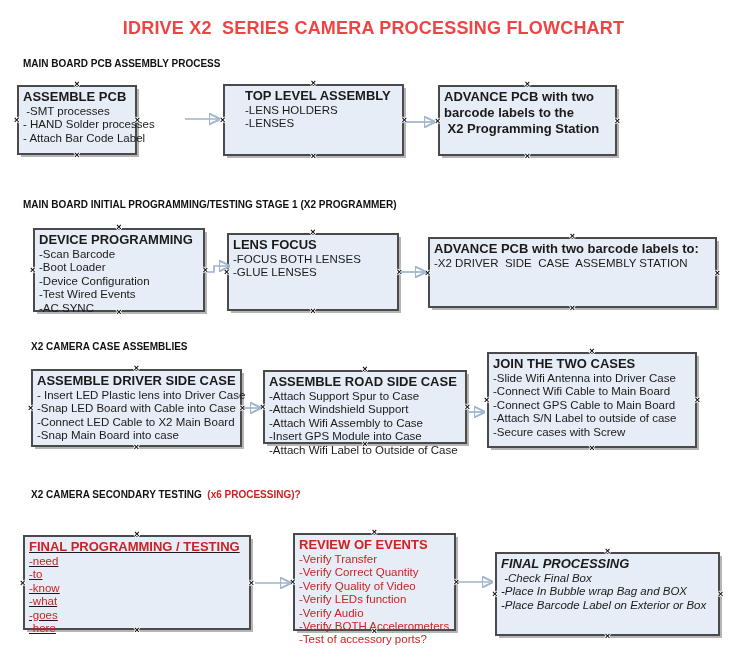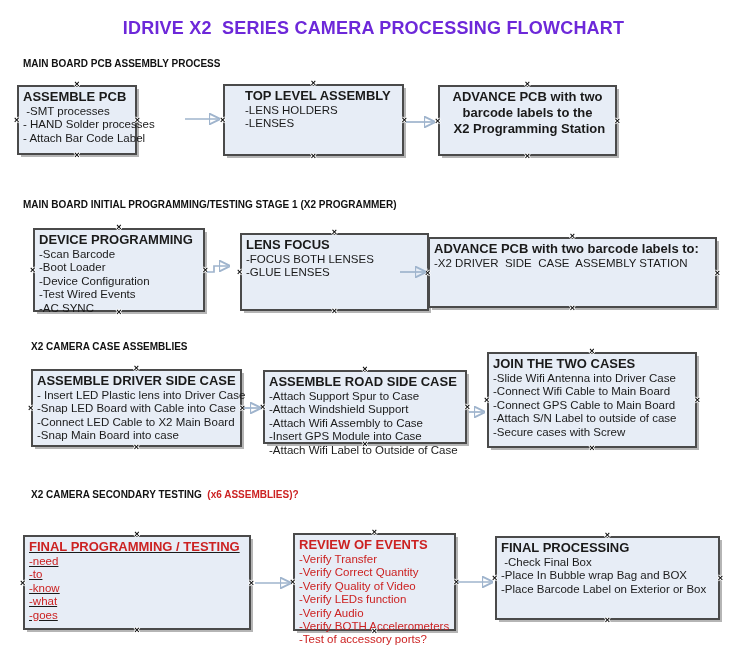--- a/index.html
+++ b/index.html
@@ -3,38 +3,38 @@
 <meta charset="utf-8">
 <style>
   html,body{margin:0;padding:0;}
   body{
     width:747px;height:662px;position:relative;background:#ffffff;
     font-family:"Liberation Sans","DejaVu Sans",sans-serif;
     color:#1a1a1a;overflow:hidden;
   }
   .title{
     position:absolute;top:18px;left:0;width:747px;text-align:center;
-    font-size:18px;font-weight:bold;white-space:pre;letter-spacing:.2px;color:#6d28d9;
+    font-size:18px;font-weight:bold;white-space:pre;letter-spacing:.2px;color:#ef4444;
   }
   .section-header{
     position:absolute;font-size:10px;font-weight:bold;white-space:pre;color:#111;
   }
   .section-header .red-part{color:#cc2222;white-space:pre;}
   .flow-box{
     position:absolute;background:#e7edf6;border:2px solid #4a4a4a;
     box-shadow:3px 3px 0 -1px #b5b5b5;box-sizing:border-box;
     padding:2px 4px 0 4px;
   }
   .box-title{
     font-size:13px;font-weight:bold;line-height:16px;white-space:pre;display:block;
   }
   .box-item{
     font-size:11.5px;line-height:13.4px;white-space:pre;display:block;
   }
-  .bold-lines .box-item{font-size:13px;font-weight:bold;line-height:16px;text-align:center;}
+  .bold-lines .box-item{font-size:13px;font-weight:bold;line-height:16px;}
   .red-box .box-title,.red-box .box-item{color:#cc2222;}
   .anchor{
     position:absolute;font-size:9px;font-weight:bold;color:#000;line-height:1;
     text-shadow:-1px 0 0 #fff,1px 0 0 #fff,0 -1px 0 #fff,0 1px 0 #fff;
     pointer-events:none;
   }
   .anchor::before{content:"\00d7";}
   .anchor.t{top:-7px;left:50%;transform:translateX(-50%);}
   .anchor.b{bottom:-7px;left:50%;transform:translateX(-50%);}
   .anchor.l{left:-5px;top:50%;transform:translateY(-50%);}
@@ -43,21 +43,21 @@
   svg.connectors path{stroke:#9fb4cd;stroke-width:1.7;fill:none;}
 </style>
 </head>
 <body>
 
 <div class="title">IDRIVE X2  SERIES CAMERA PROCESSING FLOWCHART</div>
 
 <div class="section-header" style="left:23px;top:58px;">MAIN BOARD PCB ASSEMBLY PROCESS</div>
 <div class="section-header" style="left:23px;top:199px;">MAIN BOARD INITIAL PROGRAMMING/TESTING STAGE 1 (X2 PROGRAMMER)</div>
 <div class="section-header" style="left:31px;top:341px;">X2 CAMERA CASE ASSEMBLIES</div>
-<div class="section-header" style="left:31px;top:489px;"><span>X2 CAMERA SECONDARY TESTING </span><span class="red-part"> (x6 ASSEMBLIES)?</span></div>
+<div class="section-header" style="left:31px;top:489px;"><span>X2 CAMERA SECONDARY TESTING </span><span class="red-part"> (x6 PROCESSING)?</span></div>
 
 <div class="flow-box" style="left:17px;top:85px;width:120px;height:70px;">
   <span class="anchor t"></span>
     <span class="anchor b"></span>
     <span class="anchor l"></span>
     <span class="anchor r"></span>
   <span class="box-title">ASSEMBLE PCB</span>
   <span class="box-item"> -SMT processes</span>
   <span class="box-item">- HAND Solder processes</span>
   <span class="box-item">- Attach Bar Code Label</span>
@@ -89,21 +89,21 @@
     <span class="anchor l"></span>
     <span class="anchor r"></span>
   <span class="box-title">DEVICE PROGRAMMING</span>
   <span class="box-item">-Scan Barcode</span>
   <span class="box-item">-Boot Loader</span>
   <span class="box-item">-Device Configuration</span>
   <span class="box-item">-Test Wired Events</span>
   <span class="box-item">-AC SYNC</span>
 </div>
 
-<div class="flow-box" style="left:240px;top:233px;width:189px;height:78px;">
+<div class="flow-box" style="left:227px;top:233px;width:172px;height:78px;">
   <span class="anchor t"></span>
     <span class="anchor b"></span>
     <span class="anchor l"></span>
     <span class="anchor r"></span>
   <span class="box-title">LENS FOCUS</span>
   <span class="box-item">-FOCUS BOTH LENSES</span>
   <span class="box-item">-GLUE LENSES</span>
 </div>
 
 <div class="flow-box" style="left:428px;top:237px;width:289px;height:71px;">
@@ -157,38 +157,39 @@
   <span class="anchor t"></span>
     <span class="anchor b"></span>
     <span class="anchor l"></span>
     <span class="anchor r"></span>
   <span class="box-title">FINAL PROGRAMMING / TESTING</span>
   <span class="box-item">-need</span>
   <span class="box-item">-to</span>
   <span class="box-item">-know</span>
   <span class="box-item">-what</span>
   <span class="box-item">-goes</span>
+  <span class="box-item">-here</span>
 </div>
 
 <div class="flow-box red-box" style="left:293px;top:533px;width:163px;height:98px;">
   <span class="anchor t"></span>
     <span class="anchor b"></span>
     <span class="anchor l"></span>
     <span class="anchor r"></span>
   <span class="box-title">REVIEW OF EVENTS</span>
   <span class="box-item">-Verify Transfer</span>
   <span class="box-item">-Verify Correct Quantity</span>
   <span class="box-item">-Verify Quality of Video</span>
   <span class="box-item">-Verify LEDs function</span>
   <span class="box-item">-Verify Audio</span>
   <span class="box-item">-Verify BOTH Accelerometers</span>
   <span class="box-item">-Test of accessory ports?</span>
 </div>
 
-<div class="flow-box" style="left:495px;top:536px;width:225px;height:84px;">
+<div class="flow-box" style="left:495px;top:552px;width:225px;height:84px;font-style:italic;">
   <span class="anchor t"></span>
     <span class="anchor b"></span>
     <span class="anchor l"></span>
     <span class="anchor r"></span>
   <span class="box-title">FINAL PROCESSING</span>
   <span class="box-item"> -Check Final Box</span>
   <span class="box-item">-Place In Bubble wrap Bag and BOX</span>
   <span class="box-item">-Place Barcode Label on Exterior or Box</span>
 </div>
 

